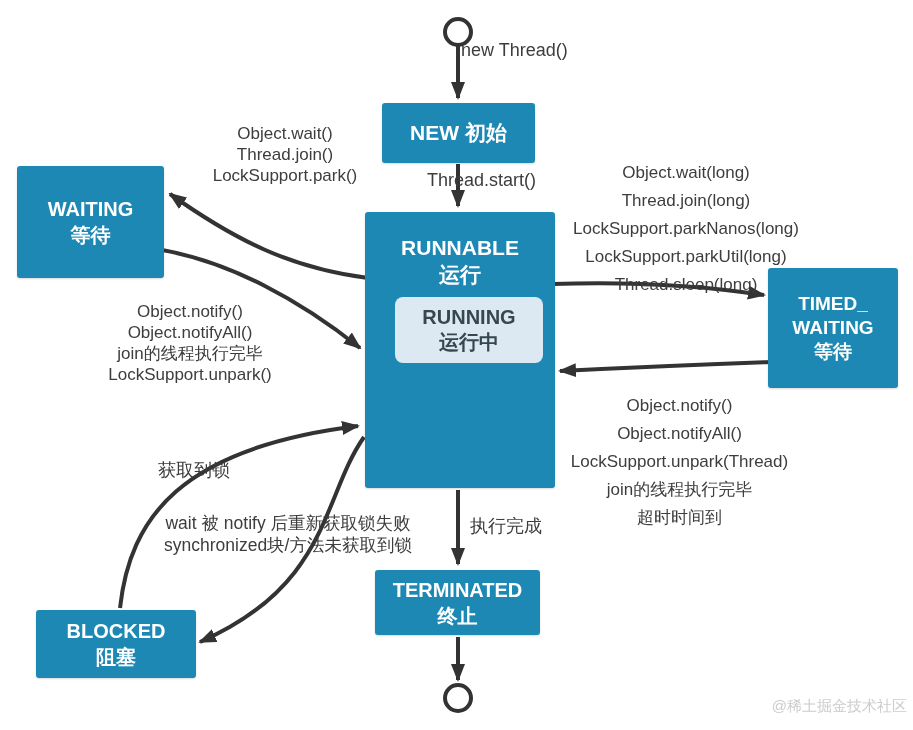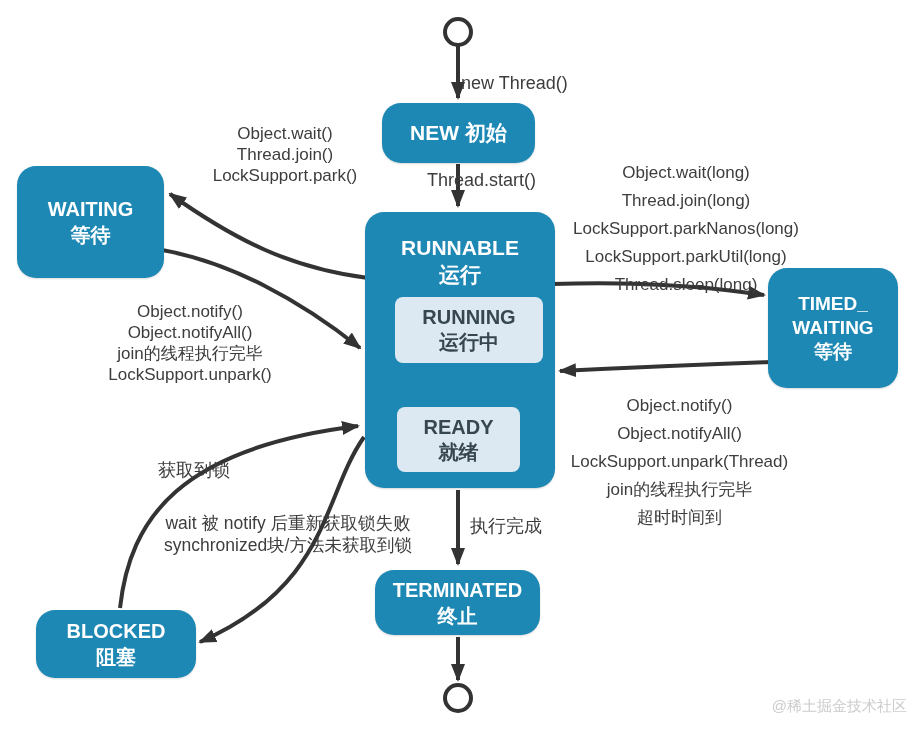--- a/index.html
+++ b/index.html
@@ -7,21 +7,21 @@
     position:relative;
     width:913px;height:730px;
     background:#ffffff;
     font-family:"Liberation Sans","DejaVu Sans",sans-serif;
     overflow:hidden;
   }
   #wires{position:absolute;left:0;top:0;z-index:1;}
   .state{
     position:absolute;z-index:2;
     background:#1e88b5;color:#ffffff;
-    border-radius:19px;
+    border-radius:3px;
     display:flex;align-items:center;justify-content:center;
     text-align:center;font-weight:bold;
     font-size:20px;line-height:26px;
     white-space:pre-line;
     box-shadow:0 1px 2px rgba(0,0,0,0.15);
   }
   .inner{
     position:absolute;z-index:3;
     background:#dce8f2;color:#37474f;
     border-radius:8px;
@@ -87,35 +87,33 @@
   <div class="state" style="left:382px;top:103px;width:153px;height:60px;font-size:21px;">NEW 初始</div>
 
   <div class="state" style="left:17px;top:166px;width:147px;height:112px;">WAITING
 等待</div>
 
   <div class="state" style="left:365px;top:212px;width:190px;height:276px;">
     <div class="heading">RUNNABLE
 运行</div>
     <div class="inner" style="left:30px;top:85px;width:148px;height:66px;">RUNNING
 运行中</div>
-    <div class="inner" style="left:32px;top:195px;width:123px;height:65px;">READY
-就绪</div>
   </div>
 
   <div class="state" style="left:768px;top:268px;width:130px;height:120px;font-size:19px;line-height:24px;">TIMED_
 WAITING
 等待</div>
 
   <div class="state" style="left:36px;top:610px;width:160px;height:68px;">BLOCKED
 阻塞</div>
 
   <div class="state" style="left:375px;top:570px;width:165px;height:65px;">TERMINATED
 终止</div>
 
-  <div class="label big" style="left:461px;top:73px;width:170px;">new Thread()</div>
+  <div class="label big" style="left:461px;top:40px;width:170px;">new Thread()</div>
 
   <div class="label big" style="left:427px;top:170px;width:155px;">Thread.start()</div>
 
   <div class="label" style="left:185px;top:123px;width:200px;">Object.wait()
 Thread.join()
 LockSupport.park()</div>
 
   <div class="label" style="left:85px;top:301px;width:210px;">Object.notify()
 Object.notifyAll()
 join的线程执行完毕

